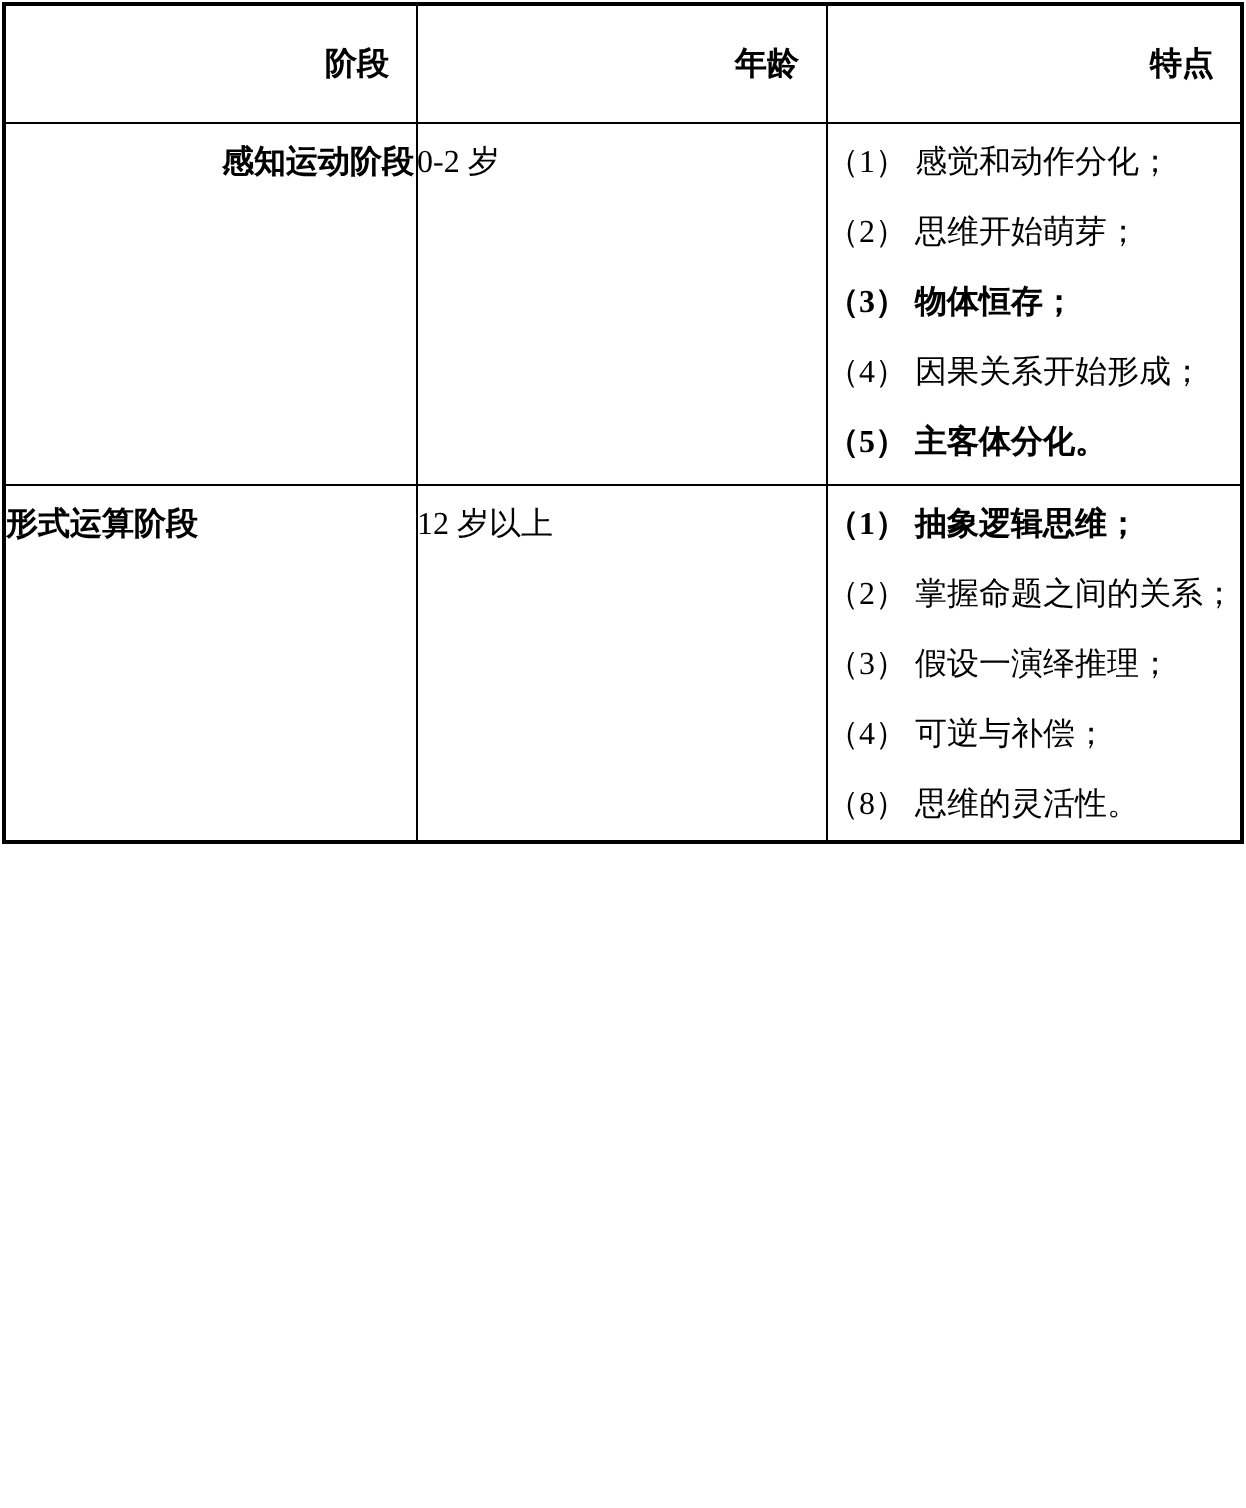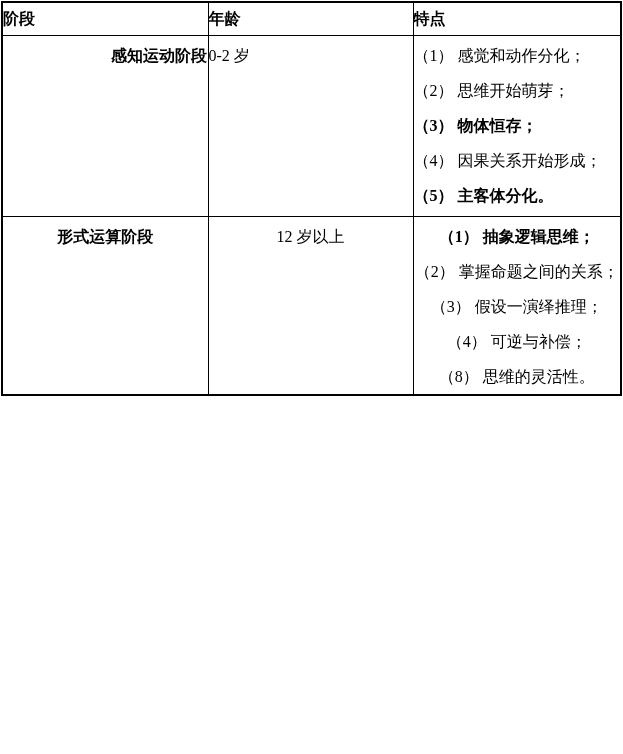--- a/index.html
+++ b/index.html
@@ -27,38 +27,38 @@
   }
   table.stages th,
   table.stages td {
     border: 1px solid #000000;
     font-size: 16px;
     color: #000000;
     overflow: hidden;
   }
   table.stages th {
     font-weight: bold;
-    text-align: left;
+    text-align: right;
     vertical-align: middle;
     height: 32px;
-    padding: 0;
+    padding: 13px;
   }
   table.stages td {
     vertical-align: top;
     padding: 2px 0 0 0;
     line-height: 35px;
   }
   col.c-stage { width: 206px; }
   col.c-age   { width: 205px; }
   col.c-trait { width: 208px; }
 
   tr.r0 { height: 181px; }
   tr.r1 { height: 177px; }
   tr.r2 { height: 175px; }
-  tr.r3 { height: 142px; text-align: center; }
+  tr.r3 { height: 142px; }
 
   td.stage-cell {
     font-weight: bold;
     padding-left: 44px;
     white-space: nowrap;
   }
   tr.r0 td.stage-cell { padding-left: 108px; }
 
   td.age-cell {
     padding-left: 36px;

